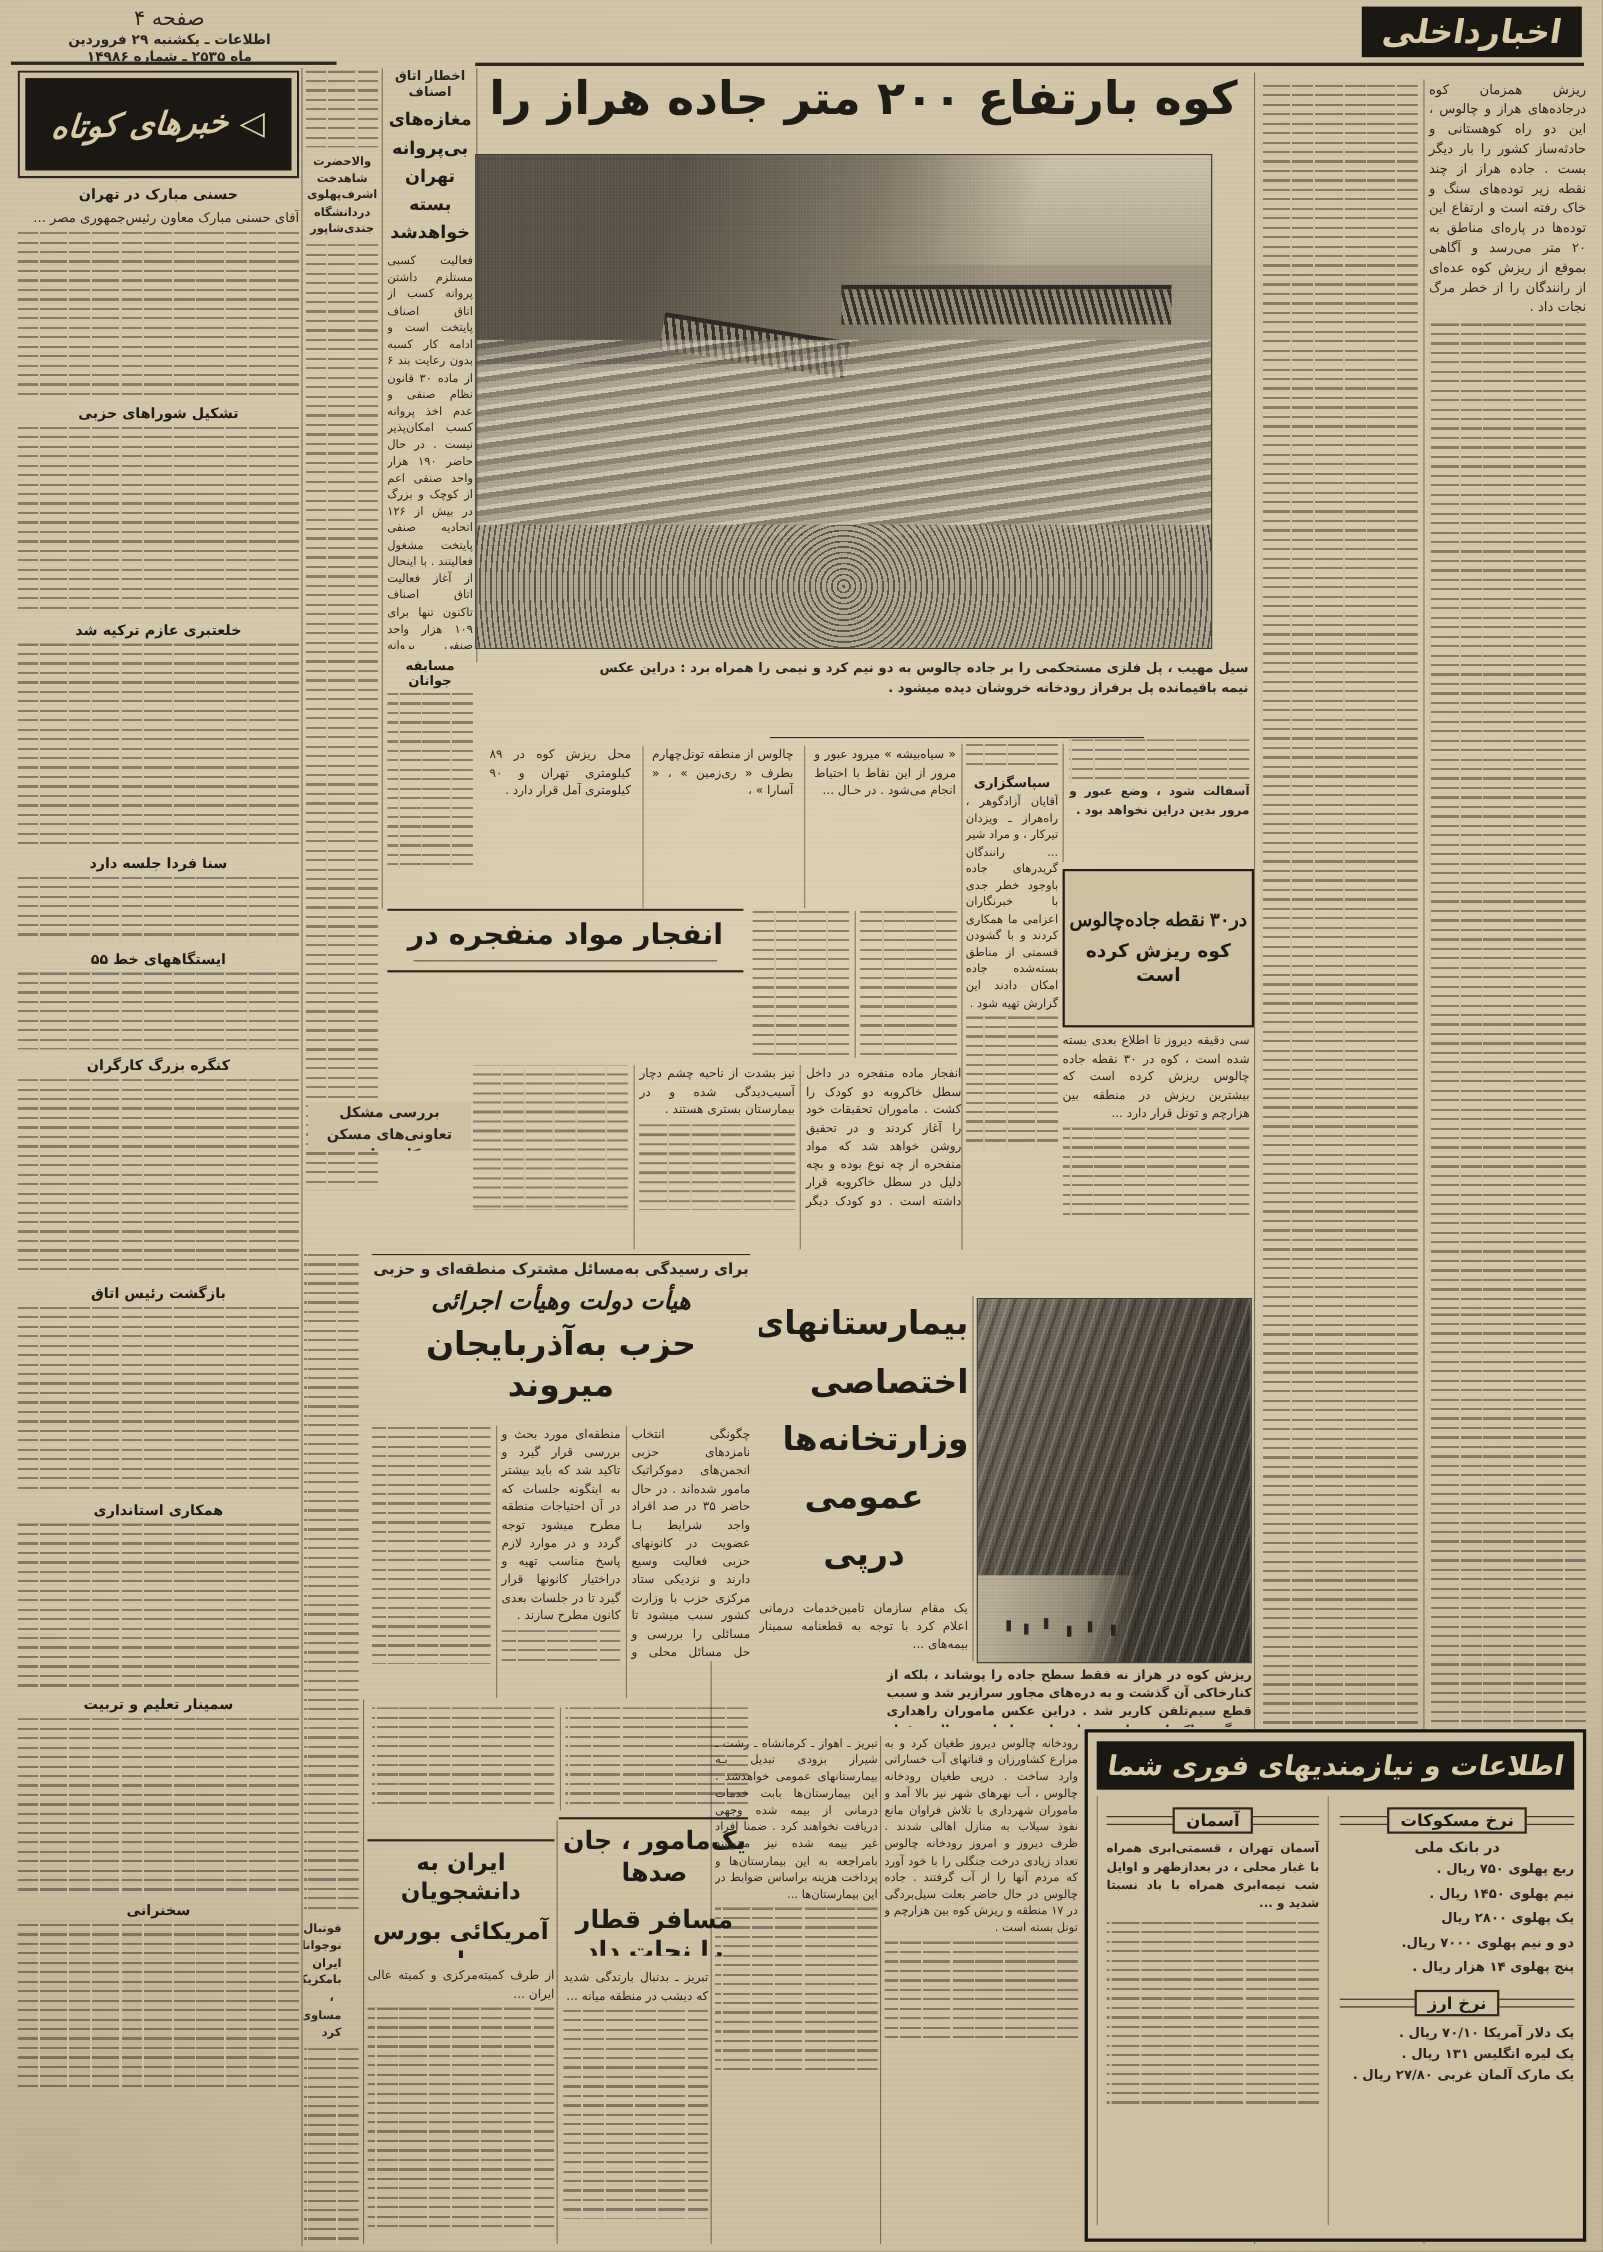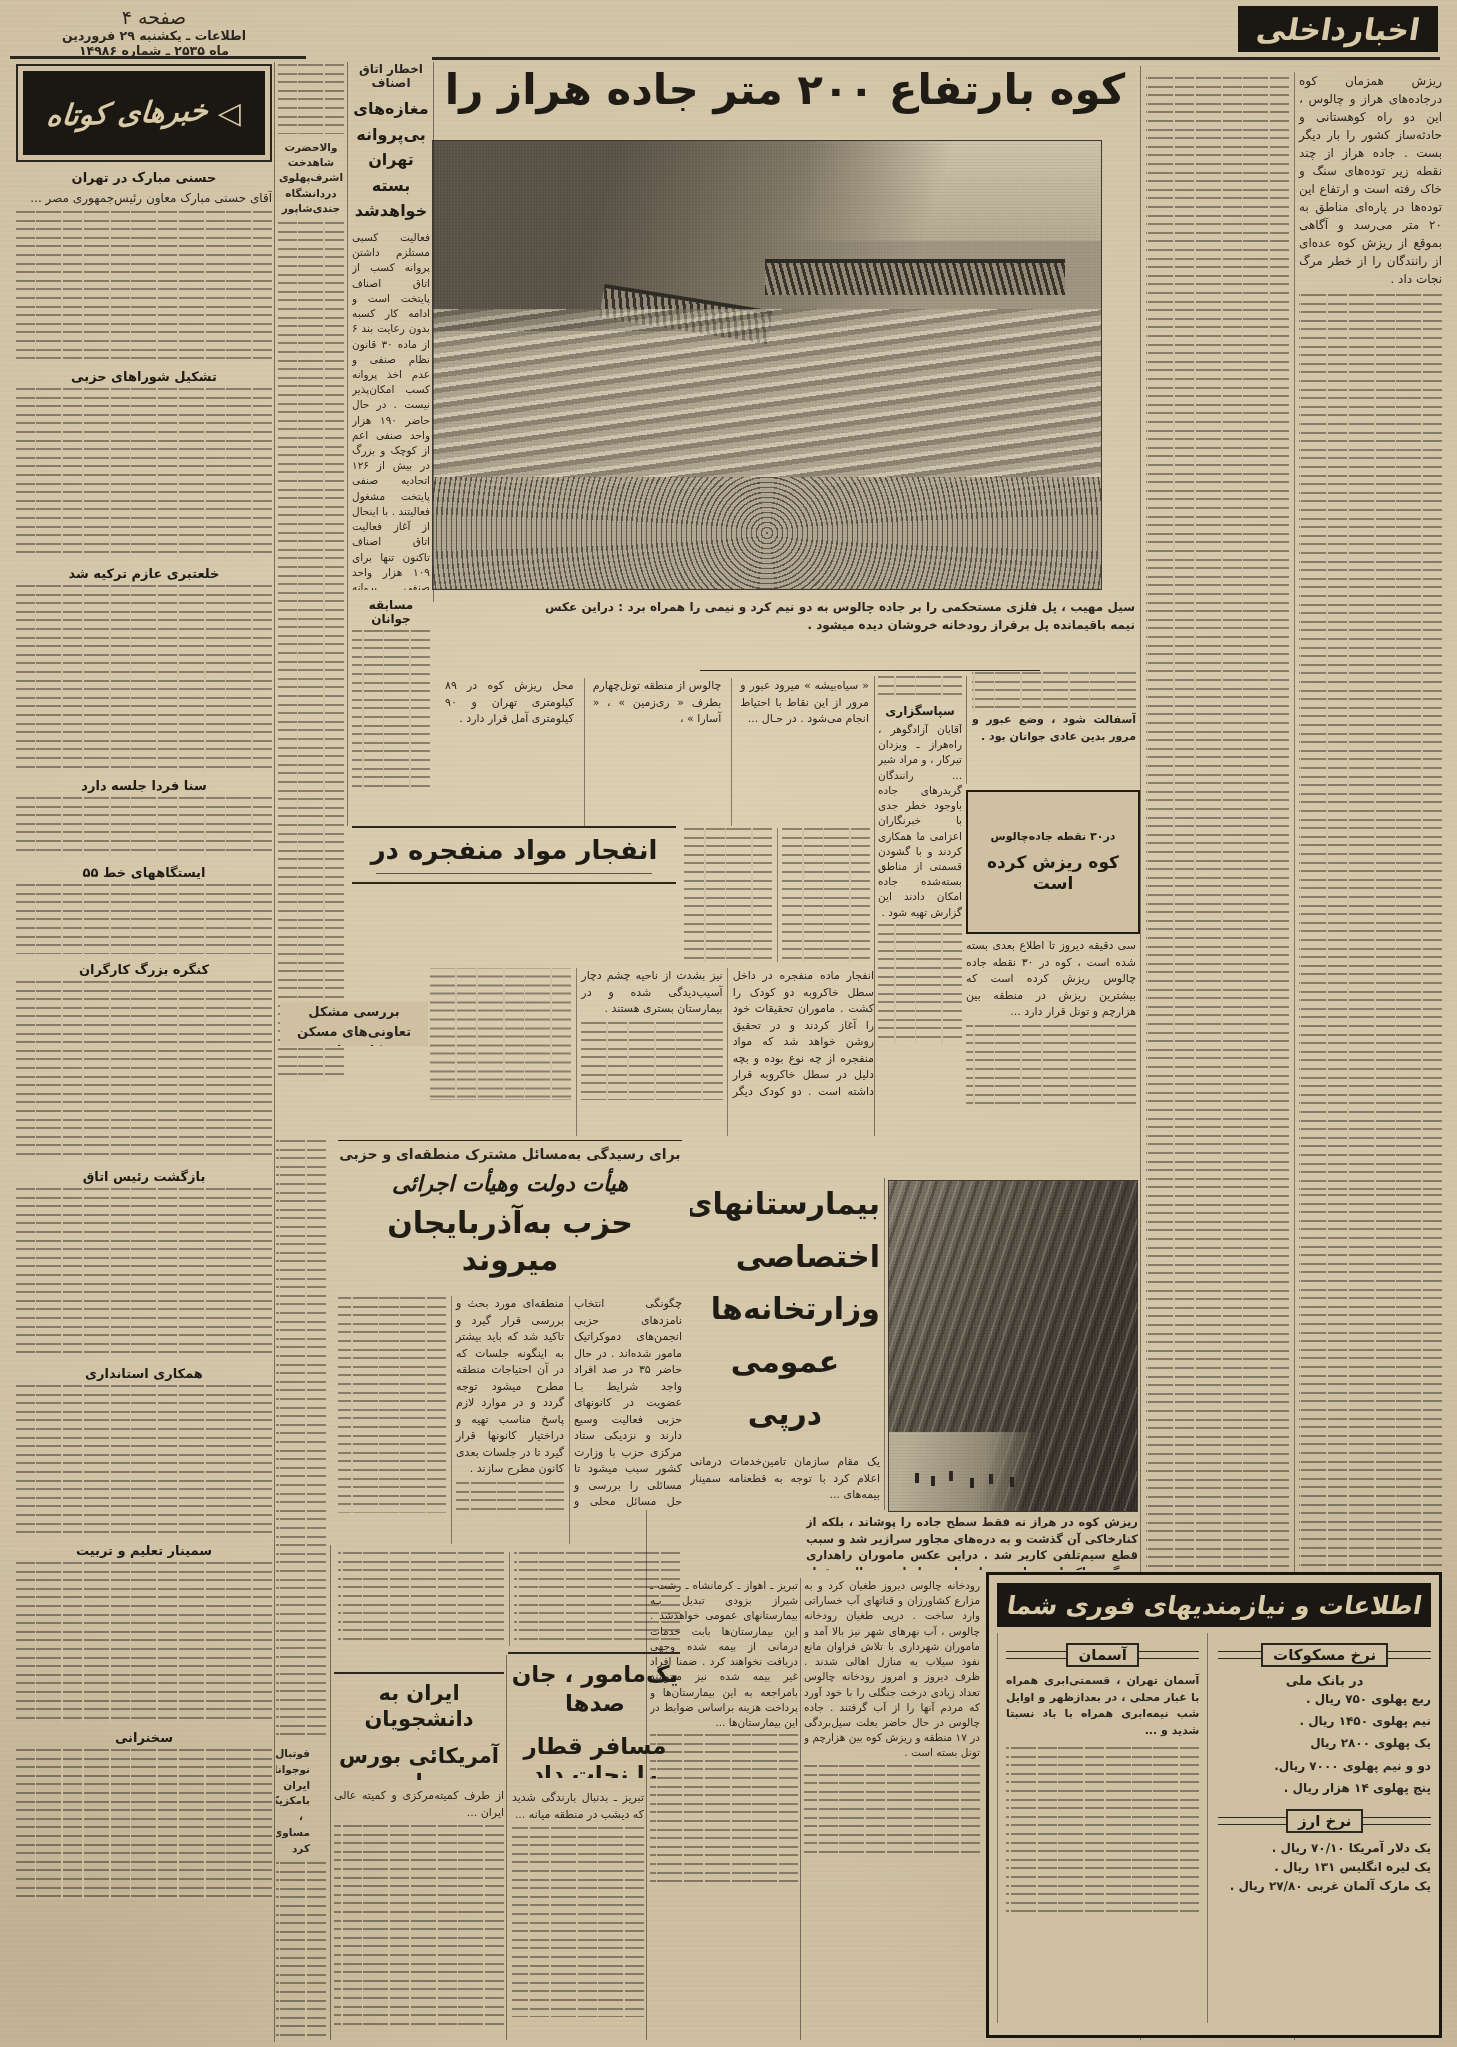--- a/index.html
+++ b/index.html
@@ -96,25 +96,25 @@
     <div class="greek" style="height:20px;"></div>
     <div class="subhead" style="font-size:12px;">سپاسگزاری</div>
     <div class="t10">آقایان آزادگوهر ، راه‌هراز ـ ویزدان تیرکار ، و مراد شیر ... رانندگان گریدرهای جاده باوجود خطر جدی با خبرنگاران اعزامی ما همکاری کردند و با گشودن قسمتی از مناطق بسته‌شده جاده امکان دادند این گزارش تهیه شود .</div>
     <div class="greek" style="height:120px;margin-top:4px;"></div>
   </div>
   <div class="vr" style="left:874px;top:676px;height:460px;"></div>
   <div class="vr" style="left:966px;top:676px;height:108px;"></div>
 
   <div class="blk" style="left:972px;top:672px;width:164px;height:112px;">
     <div class="greek" style="height:40px;"></div>
-    <div class="t11 bold">آسفالت شود ، وضع عبور و مرور بدین عادی جوانان بود .</div>
+    <div class="t11 bold">آسفالت شود ، وضع عبور و مرور بدین دراین نخواهد بود .</div>
   </div>
 
   <div class="blk" style="left:966px;top:790px;width:170px;height:140px;border:2.5px solid #211d16;background:#cfc0a2;display:flex;flex-direction:column;justify-content:center;">
-    <div class="hl" style="font-size:11px;">در۳۰ نقطه جاده‌چالوس</div>
+    <div class="hl" style="font-size:17px;font-family:Liberation Serif, serif;">در۳۰ نقطه جاده‌چالوس</div>
     <div class="hl" style="font-size:17px;margin-top:8px;">کوه ریزش کرده است</div>
   </div>
   <div class="blk" style="left:966px;top:938px;width:170px;height:234px;">
     <div class="t11">سی دقیقه دیروز تا اطلاع بعدی بسته شده است ، کوه در ۳۰ نقطه جاده چالوس ریزش کرده است که بیشترین ریزش در منطقه بین هزارچم و تونل قرار دارد ...</div>
     <div class="greek" style="height:80px;margin-top:4px;"></div>
   </div>
 
   <div class="blk" style="left:16px;top:64px;width:256px;height:1976px;">
     <div class="kb-frame">
       <div class="kb-inner">

